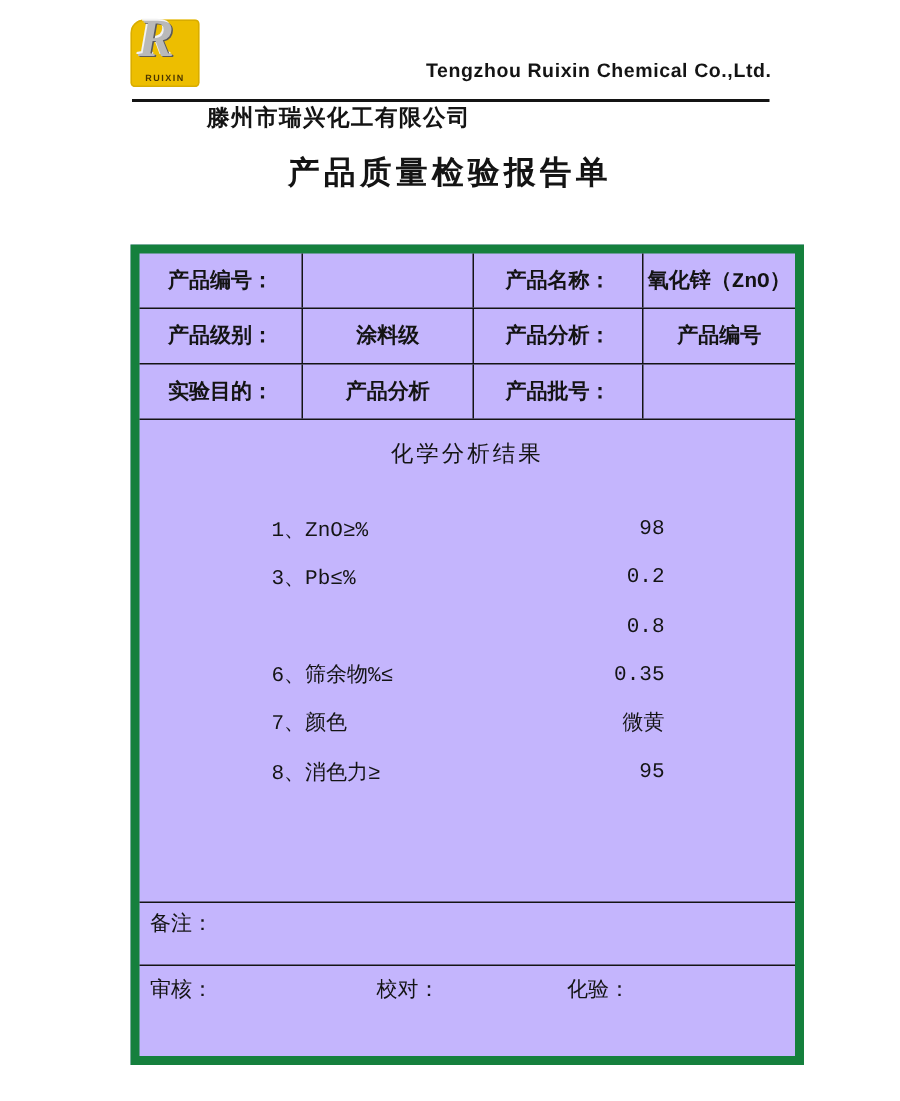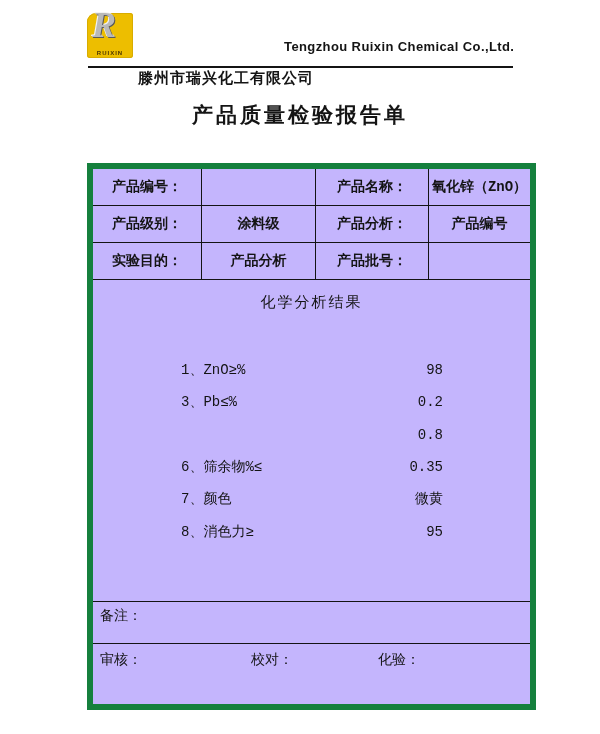--- a/index.html
+++ b/index.html
@@ -32,21 +32,21 @@
   .cell { display:flex; align-items:center; justify-content:center; font-size:14px;
           border-right:1px solid #141414; overflow:hidden; white-space:nowrap; }
   .cell:last-child { border-right:none; }
   .cell.label { font-weight:bold; font-family:"Liberation Sans","DejaVu Sans",sans-serif; }
   .cell.value { font-weight:bold; font-family:"Liberation Mono","DejaVu Sans Mono",monospace; }
 
   .analysis { position:relative; height:322px; border-bottom:1px solid #141414; }
   .analysis-title { position:absolute; top:13px; left:0; width:100%; text-align:center;
                     font-size:15px; letter-spacing:2px;
                     font-family:"Liberation Serif","DejaVu Serif",serif; }
-  .an-list { position:absolute; top:74px; left:0; right:0; }
+  .an-list { position:absolute; top:57px; left:0; right:0; }
   .an-item { position:relative; height:32.3px; }
   .an-label { position:absolute; left:88px; top:50%; transform:translateY(-50%);
               font-size:14px; font-family:"Liberation Mono","DejaVu Sans Mono",monospace; }
   .an-value { position:absolute; left:230px; width:120px; text-align:right; top:50%;
               transform:translateY(-50%); font-size:14px;
               font-family:"Liberation Mono","DejaVu Sans Mono",monospace; }
 
   .remarks-row { height:42px; border-bottom:1px solid #141414; padding:5px 0 0 7px;
                  font-size:14px; font-family:"Liberation Serif","DejaVu Serif",serif; }
   .footer-row { position:relative; height:31px; font-size:14px;

